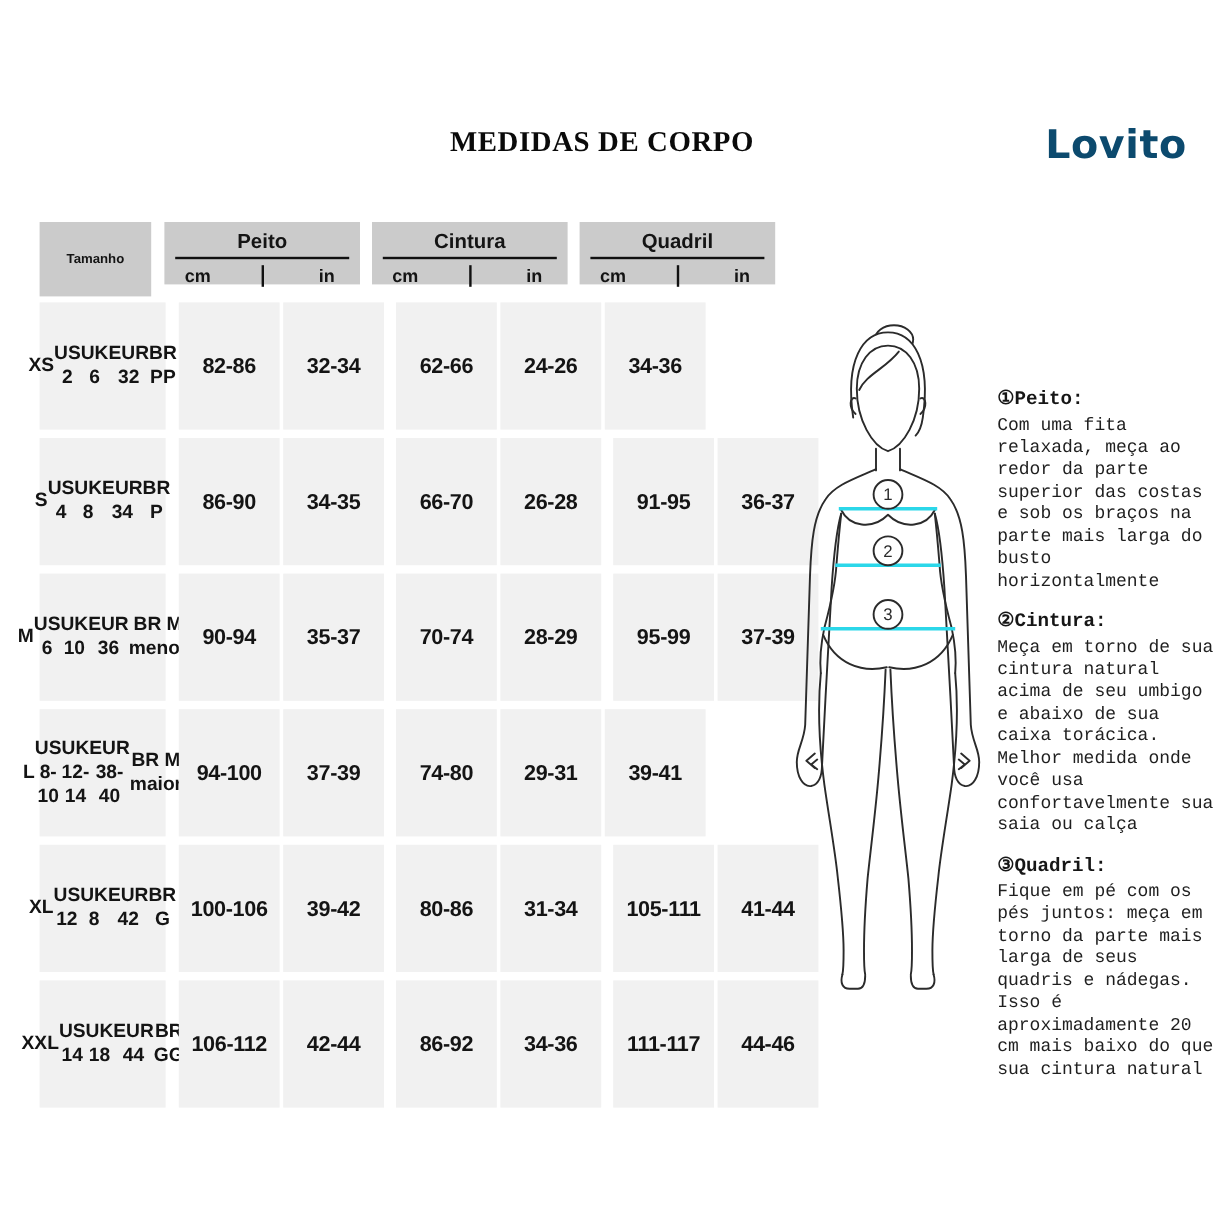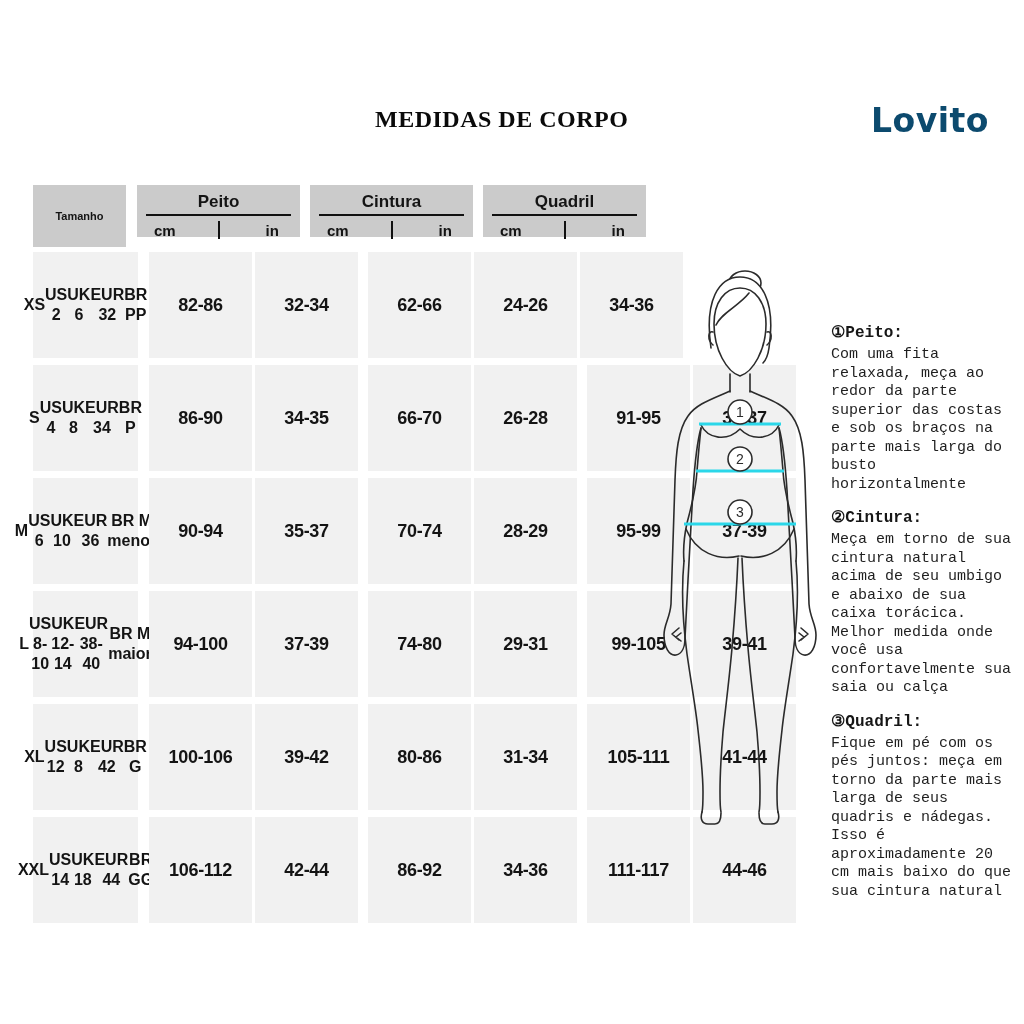--- a/index.html
+++ b/index.html
@@ -44,21 +44,21 @@
 
   .row{display:flex;margin-top:7px;}
   .row:first-child{margin-top:5px;}
   .cell{background:#f1f1f1;height:106px;box-sizing:border-box;}
   .size{
     width:105px;display:flex;
     align-items:center;justify-content:center;
     font-size:16px;font-weight:700;line-height:20px;text-align:center;
   }
   .val{
-    width:103px;display:flex;align-items:center;justify-content:center;
+    width:84px;display:flex;align-items:center;justify-content:center;
     font-size:18px;font-weight:700;letter-spacing:-.3px;
   }
   .ml11{margin-left:11px;} .ml5{margin-left:3px;} .ml10{margin-left:10px;}
 
   
   .figure{position:absolute;left:650px;top:262px;}
 
   
   .notes{position:absolute;left:831px;top:322px;width:182px;font-family:Liberation Mono, monospace;}
   .note{margin-bottom:13px;}
@@ -161,21 +161,20 @@
             <div>L</div>
             <div>US 8-10</div>
             <div>UK 12-14</div>
             <div>EUR 38-40</div>
             <div>BR M maior</div>
           </div>
   <div class="cell val ml11">94-100</div>
           <div class="cell val ml5">37-39</div>
           <div class="cell val ml10">74-80</div>
           <div class="cell val ml5">29-31</div>
-          <div class="cell val ml10">99-105</div>
           <div class="cell val ml5">39-41</div>
         </div>
 
   <div class="row">
     <div class="cell size ml0">
             <div>XL</div>
             <div>US 12</div>
             <div>UK 8</div>
             <div>EUR 42</div>
             <div>BR G</div>

